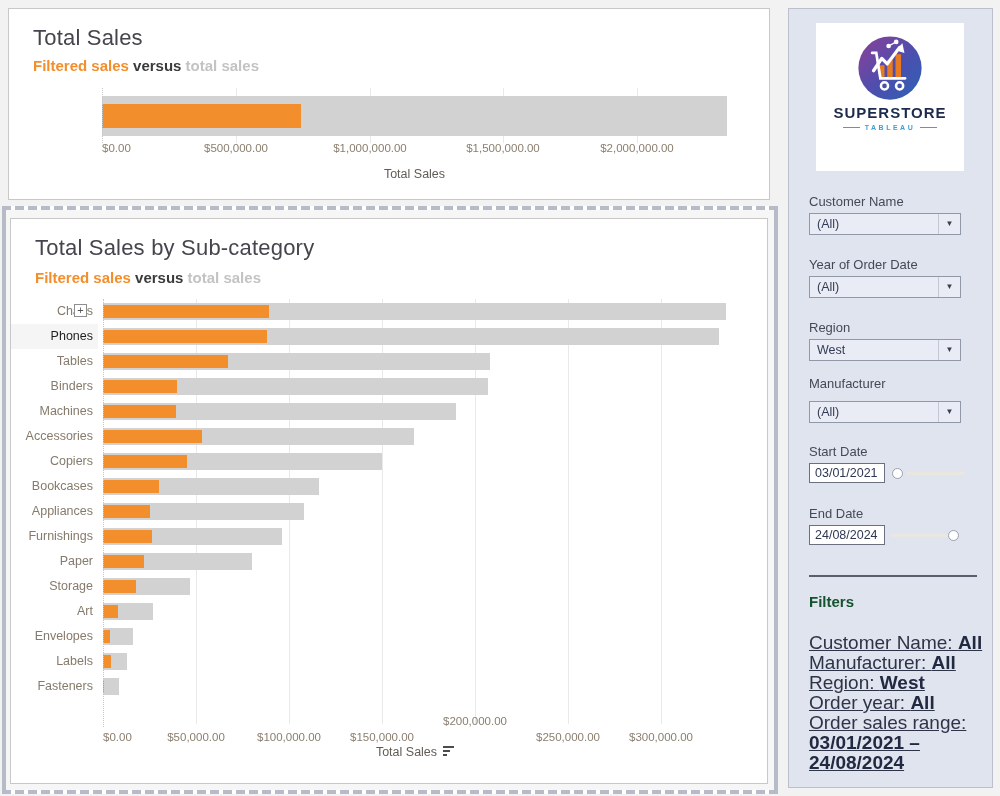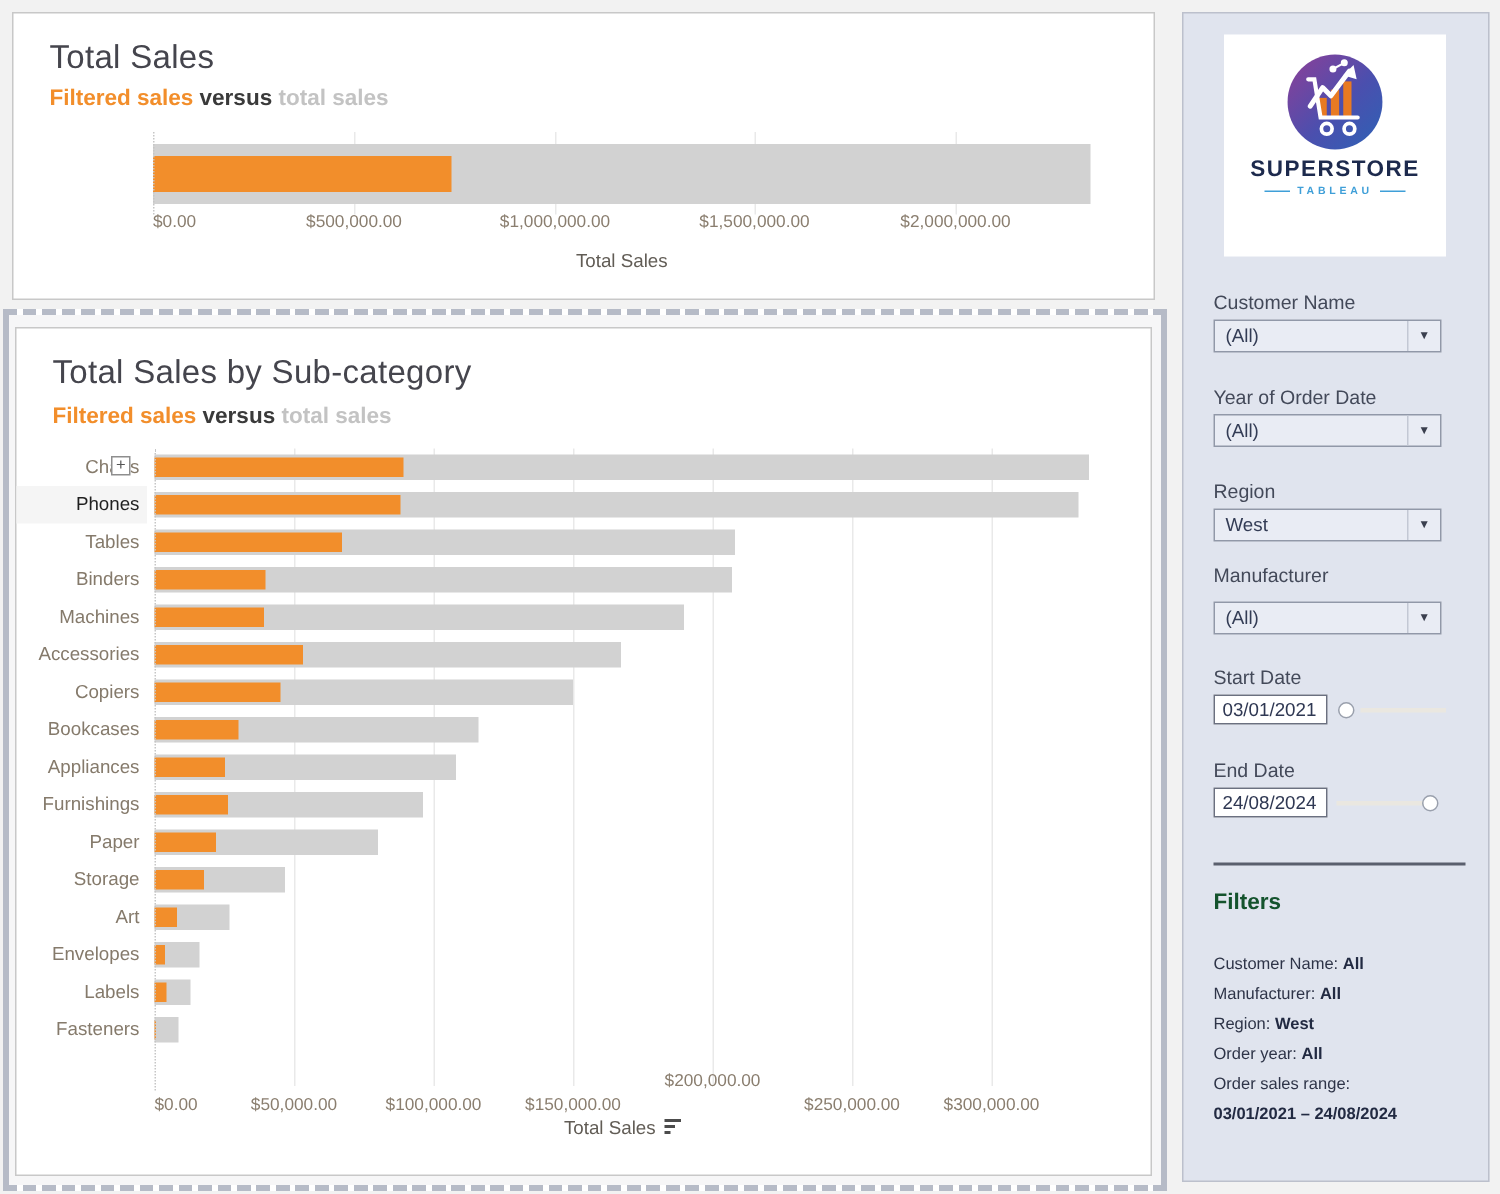--- a/index.html
+++ b/index.html
@@ -80,21 +80,21 @@
   .sb-dropdown .arrow{position:absolute;right:0;top:0;width:21px;height:20px;
     border-left:1px solid #c3c8d4;text-align:center;font-size:8px;color:#3a3f4e;line-height:20px;}
   .date-input{position:absolute;left:20px;width:76px;height:20px;background:#fff;
     border:1px solid #6b7080;box-sizing:border-box;font-size:12.5px;color:#2f3853;
     line-height:18px;padding-left:5px;}
   .slider-track{position:absolute;height:3px;background:#eae7e0;}
   .slider-handle{position:absolute;width:11px;height:11px;border-radius:50%;
     background:#fff;border:1.5px solid #9aa0ad;box-sizing:border-box;}
   #sb-divider{position:absolute;left:20px;top:566px;width:168px;height:2px;background:#5a5f6d;}
   #sb-filters-heading{position:absolute;left:20px;top:584px;font-size:15px;font-weight:bold;color:#14532d;}
-  #sb-summary{position:absolute;left:20px;top:624px;font-size:11px;color:#2e3448;line-height:20px;}
+  #sb-summary{position:absolute;left:20px;top:624px;font-size:19px;color:#2e3448;line-height:20px;text-decoration:underline;}
   #sb-summary b{color:#222a42;}
 </style>
 </head>
 <body>
 
 <div id="stage">
 
   <div id="panel-top" class="panel">
     <div class="chart-title" style="top:16px;">Total Sales</div>
     <div class="chart-sub" style="top:48px;">

